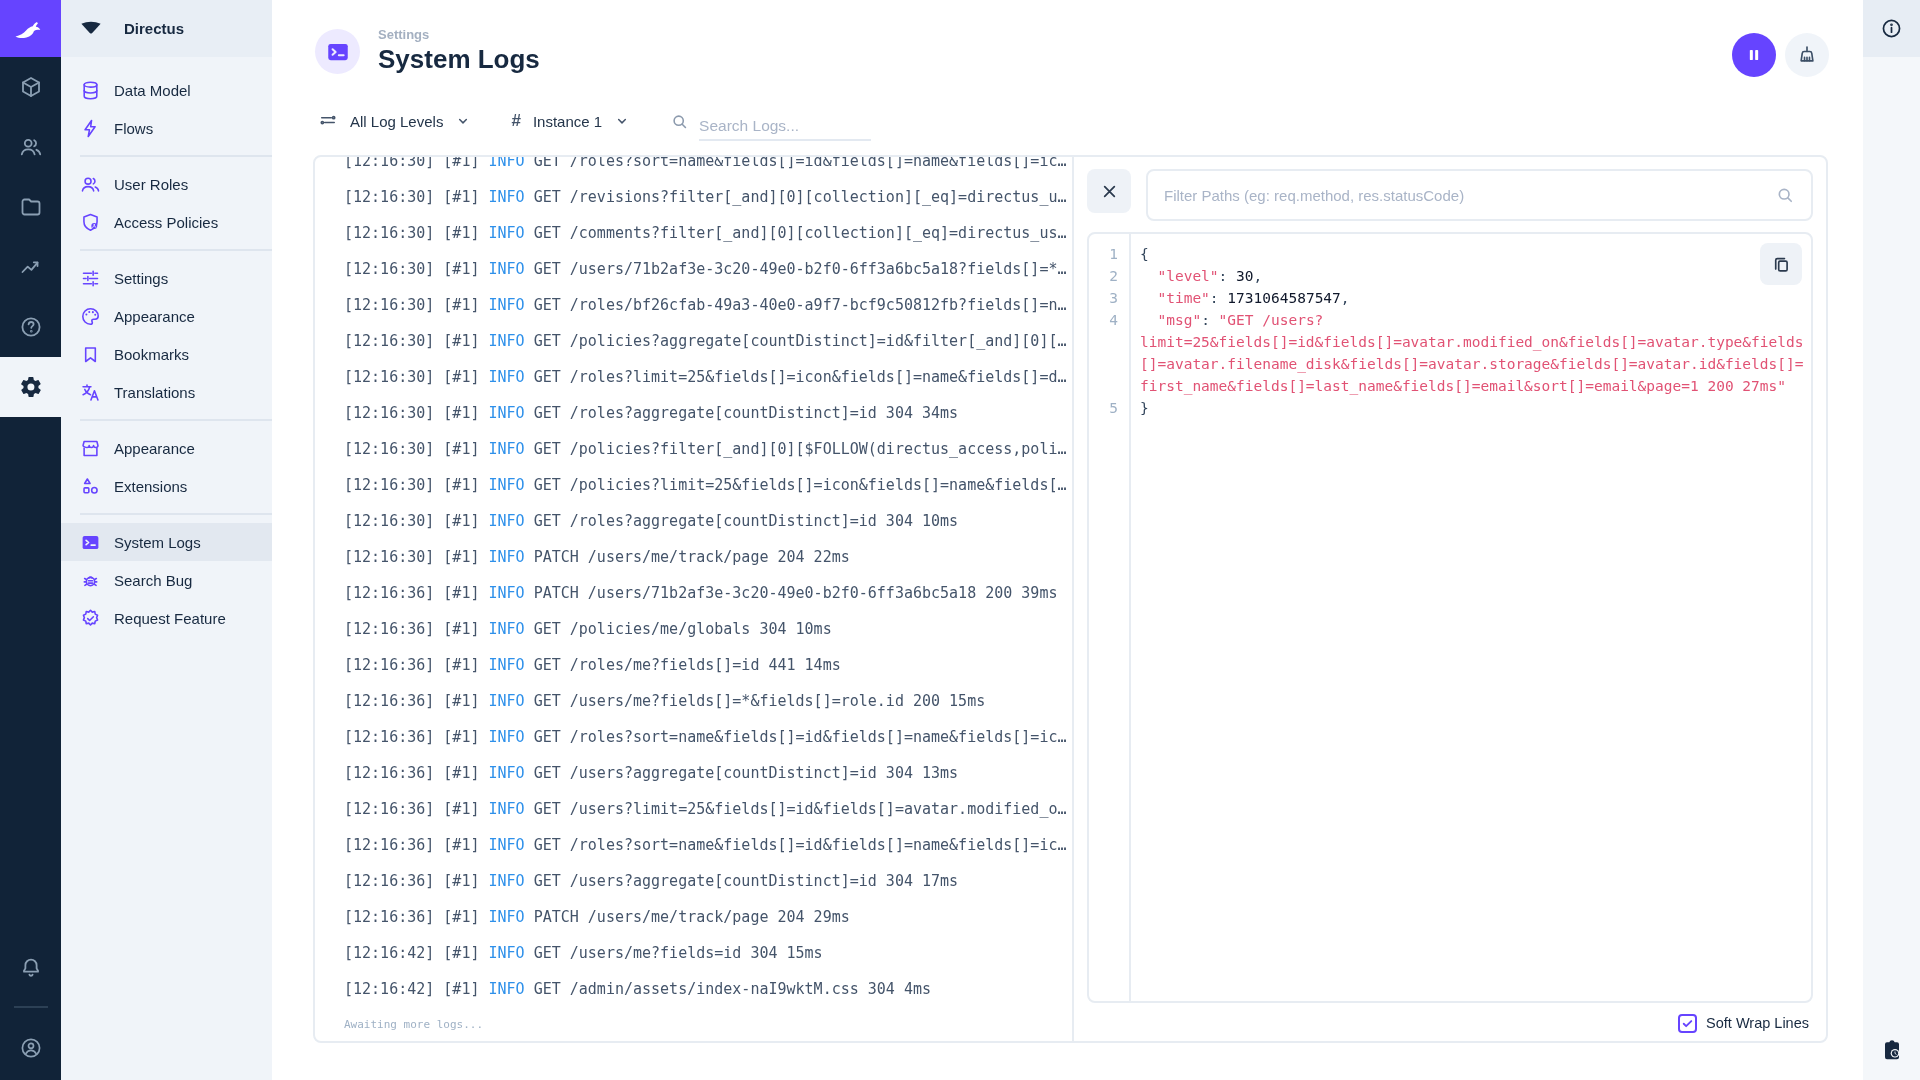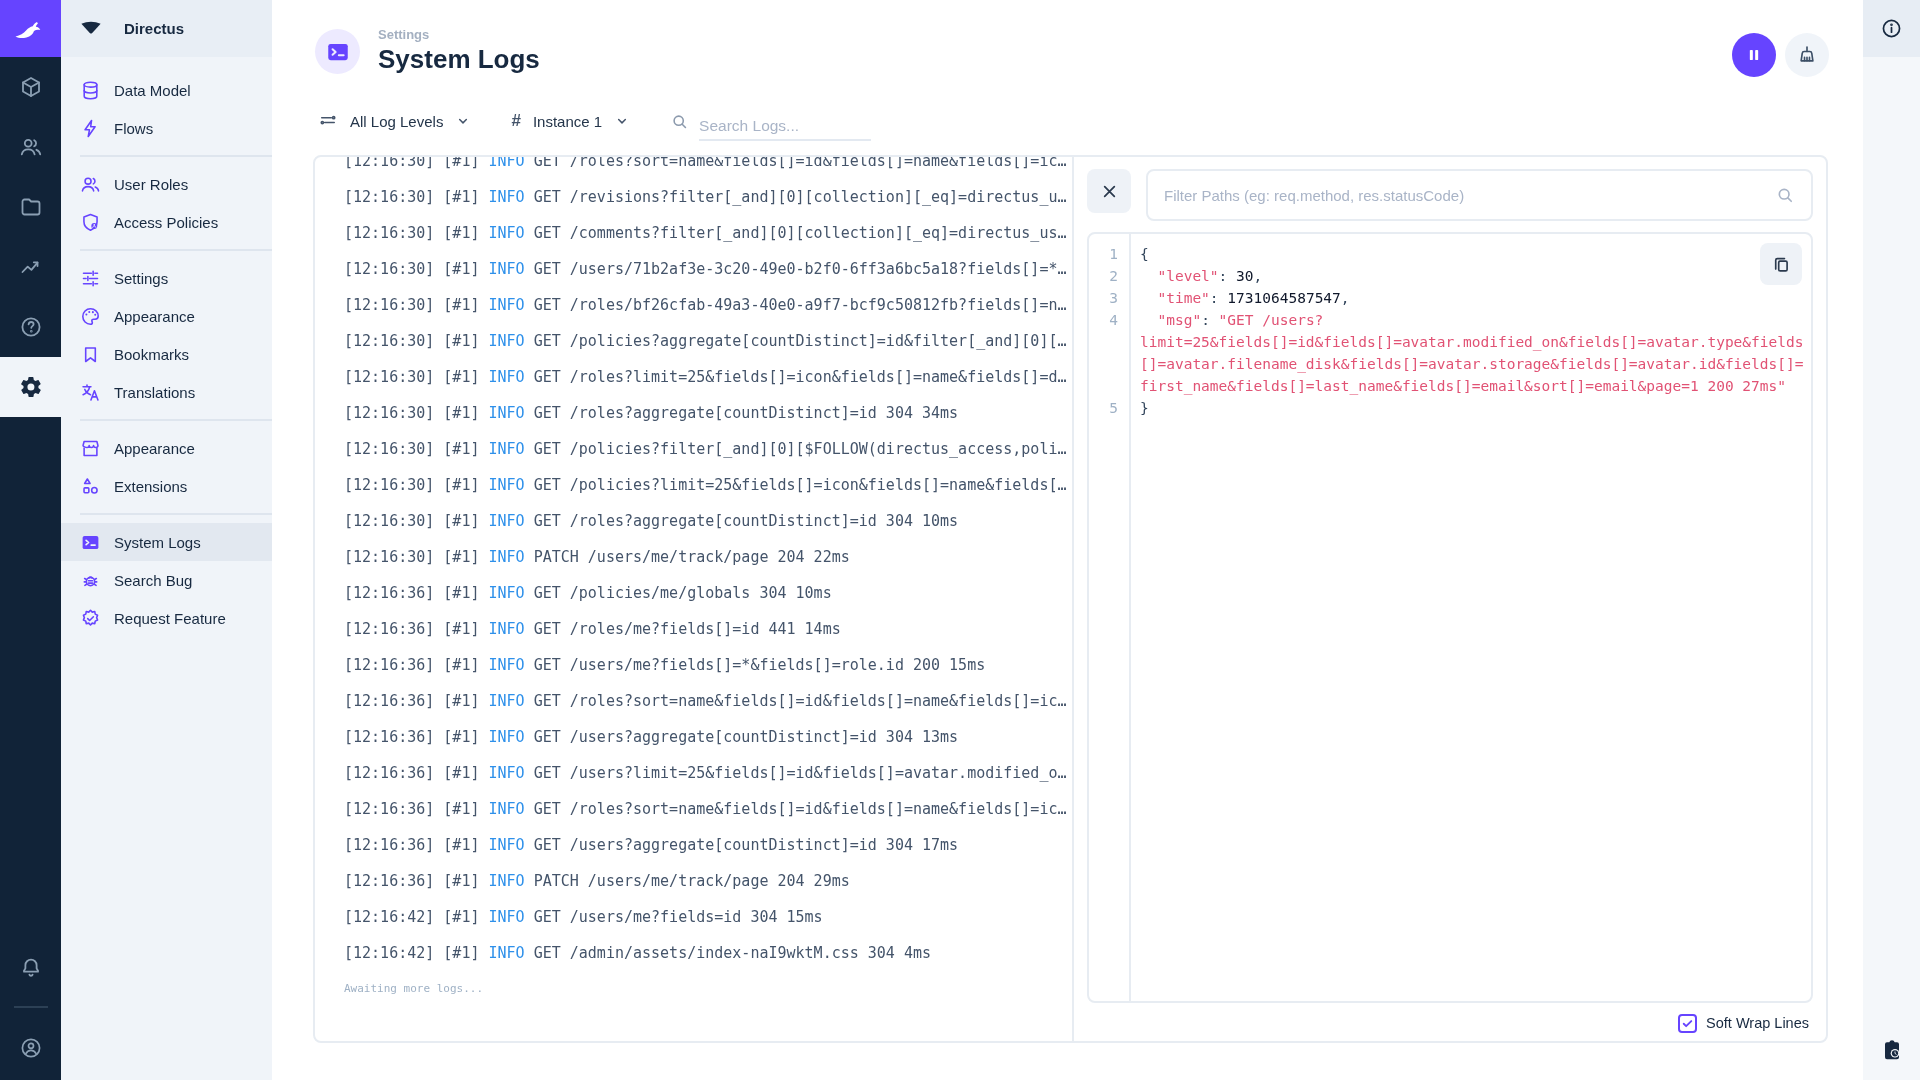--- a/index.html
+++ b/index.html
@@ -387,20 +387,21 @@
         <div class="log-row"><span>[12:16:30] [#1] </span><span class="lvl">INFO</span><span> GET /comments?filter[_and][0][collection][_eq]=directus_us…</span></div>
         <div class="log-row"><span>[12:16:30] [#1] </span><span class="lvl">INFO</span><span> GET /users/71b2af3e-3c20-49e0-b2f0-6ff3a6bc5a18?fields[]=*…</span></div>
         <div class="log-row"><span>[12:16:30] [#1] </span><span class="lvl">INFO</span><span> GET /roles/bf26cfab-49a3-40e0-a9f7-bcf9c50812fb?fields[]=n…</span></div>
         <div class="log-row"><span>[12:16:30] [#1] </span><span class="lvl">INFO</span><span> GET /policies?aggregate[countDistinct]=id&amp;filter[_and][0][…</span></div>
         <div class="log-row"><span>[12:16:30] [#1] </span><span class="lvl">INFO</span><span> GET /roles?limit=25&amp;fields[]=icon&amp;fields[]=name&amp;fields[]=d…</span></div>
         <div class="log-row"><span>[12:16:30] [#1] </span><span class="lvl">INFO</span><span> GET /roles?aggregate[countDistinct]=id 304 34ms</span></div>
         <div class="log-row"><span>[12:16:30] [#1] </span><span class="lvl">INFO</span><span> GET /policies?filter[_and][0][$FOLLOW(directus_access,poli…</span></div>
         <div class="log-row"><span>[12:16:30] [#1] </span><span class="lvl">INFO</span><span> GET /policies?limit=25&amp;fields[]=icon&amp;fields[]=name&amp;fields[…</span></div>
         <div class="log-row"><span>[12:16:30] [#1] </span><span class="lvl">INFO</span><span> GET /roles?aggregate[countDistinct]=id 304 10ms</span></div>
         <div class="log-row"><span>[12:16:30] [#1] </span><span class="lvl">INFO</span><span> PATCH /users/me/track/page 204 22ms</span></div>
+        <div class="log-row"><span>[12:16:36] [#1] </span><span class="lvl">INFO</span><span> PATCH /users/71b2af3e-3c20-49e0-b2f0-6ff3a6bc5a18 200 39ms</span></div>
         <div class="log-row"><span>[12:16:36] [#1] </span><span class="lvl">INFO</span><span> GET /policies/me/globals 304 10ms</span></div>
         <div class="log-row"><span>[12:16:36] [#1] </span><span class="lvl">INFO</span><span> GET /roles/me?fields[]=id 441 14ms</span></div>
         <div class="log-row"><span>[12:16:36] [#1] </span><span class="lvl">INFO</span><span> GET /users/me?fields[]=*&amp;fields[]=role.id 200 15ms</span></div>
         <div class="log-row"><span>[12:16:36] [#1] </span><span class="lvl">INFO</span><span> GET /roles?sort=name&amp;fields[]=id&amp;fields[]=name&amp;fields[]=ic…</span></div>
         <div class="log-row"><span>[12:16:36] [#1] </span><span class="lvl">INFO</span><span> GET /users?aggregate[countDistinct]=id 304 13ms</span></div>
         <div class="log-row"><span>[12:16:36] [#1] </span><span class="lvl">INFO</span><span> GET /users?limit=25&amp;fields[]=id&amp;fields[]=avatar.modified_o…</span></div>
         <div class="log-row"><span>[12:16:36] [#1] </span><span class="lvl">INFO</span><span> GET /roles?sort=name&amp;fields[]=id&amp;fields[]=name&amp;fields[]=ic…</span></div>
         <div class="log-row"><span>[12:16:36] [#1] </span><span class="lvl">INFO</span><span> GET /users?aggregate[countDistinct]=id 304 17ms</span></div>
         <div class="log-row"><span>[12:16:36] [#1] </span><span class="lvl">INFO</span><span> PATCH /users/me/track/page 204 29ms</span></div>
         <div class="log-row"><span>[12:16:42] [#1] </span><span class="lvl">INFO</span><span> GET /users/me?fields=id 304 15ms</span></div>

